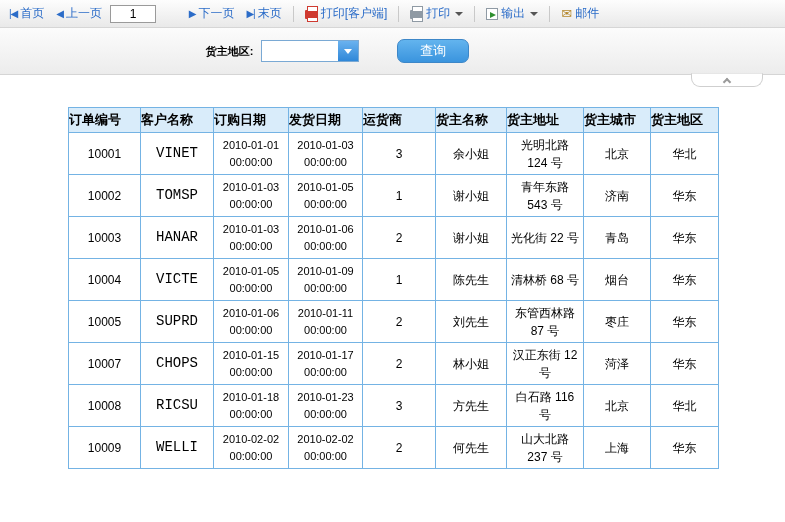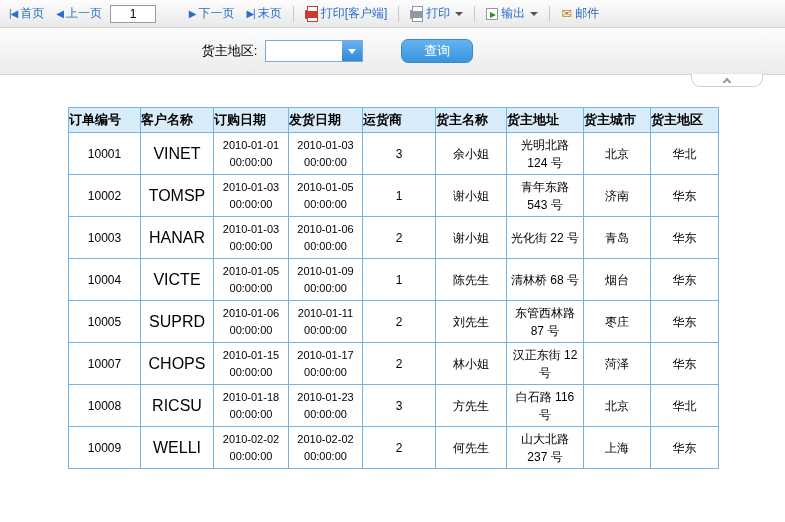--- a/index.html
+++ b/index.html
@@ -37,21 +37,21 @@
     border-top:4px solid #555; margin-left:2px; flex:none; }
 
   
   .param-pane {
     height:47px; position:relative;
     background:linear-gradient(#fcfcfc,#ececec);
     border-bottom:1px solid #d5d5d5;
     display:flex; align-items:center; justify-content:center; gap:10px;
   }
   .param-inner { display:flex; align-items:center; gap:8px; transform:translateX(-55px); }
-  .param-label { font-size:13px; font-weight:normal; color:#000; }
+  .param-label { font-size:11px; font-weight:bold; color:#000; }
   .select-box { display:flex; width:98px; height:22px; border:1px solid #7aa9d4; background:#fff; cursor:pointer; }
   .select-value { flex:1; font-size:12px; color:#000; padding:3px 4px; }
   .select-btn { width:20px; background:linear-gradient(#6ab2ef,#2f87d8); display:flex; align-items:center; justify-content:center; }
   .select-btn .caret { width:0; height:0; border-left:4px solid transparent; border-right:4px solid transparent; border-top:5px solid #fff; }
   .query-btn {
     margin-left:30px; width:72px; height:24px; border:1px solid #3d87c8; border-radius:7px;
     background:linear-gradient(#63b4ee,#3a94de); color:#fff; font-size:13px; cursor:pointer;
     font-family:"Liberation Sans",sans-serif;
   }
   .collapse-tab {
@@ -61,21 +61,21 @@
   }
   .chev-up { width:6px; height:6px; border-left:2px solid #9a9a9a; border-top:2px solid #9a9a9a;
     transform:rotate(45deg); margin-top:3px; }
 
   
   .report-wrap { background:#fff; }
   table.report { border-collapse:collapse; margin:32px 0 0 68px; table-layout:fixed; }
   .report th, .report td { border:1px solid #74b3e4; overflow:hidden; }
   .report th { background:#d9ecfa; height:25px; font-size:13px; font-weight:bold; color:#000; text-align:left; }
   .report td { height:42px; text-align:center; vertical-align:middle; font-size:12px; color:#000; padding:2px 4px; line-height:1.5; }
-  .report td:nth-child(2) { font-family:Liberation Sans, sans-serif; font-size:16px; }
+  .report td:nth-child(2) { font-family:Liberation Mono, monospace; font-size:14px; }
   .report td:nth-child(3), .report td:nth-child(4) { font-size:11px; letter-spacing:0; }
 </style>
 </head>
 <body>
 
 <div class="toolbar">
   <div class="tb-btn">
     <span class="nav-glyph">|◀</span>
     <span>首页</span>
   </div>

